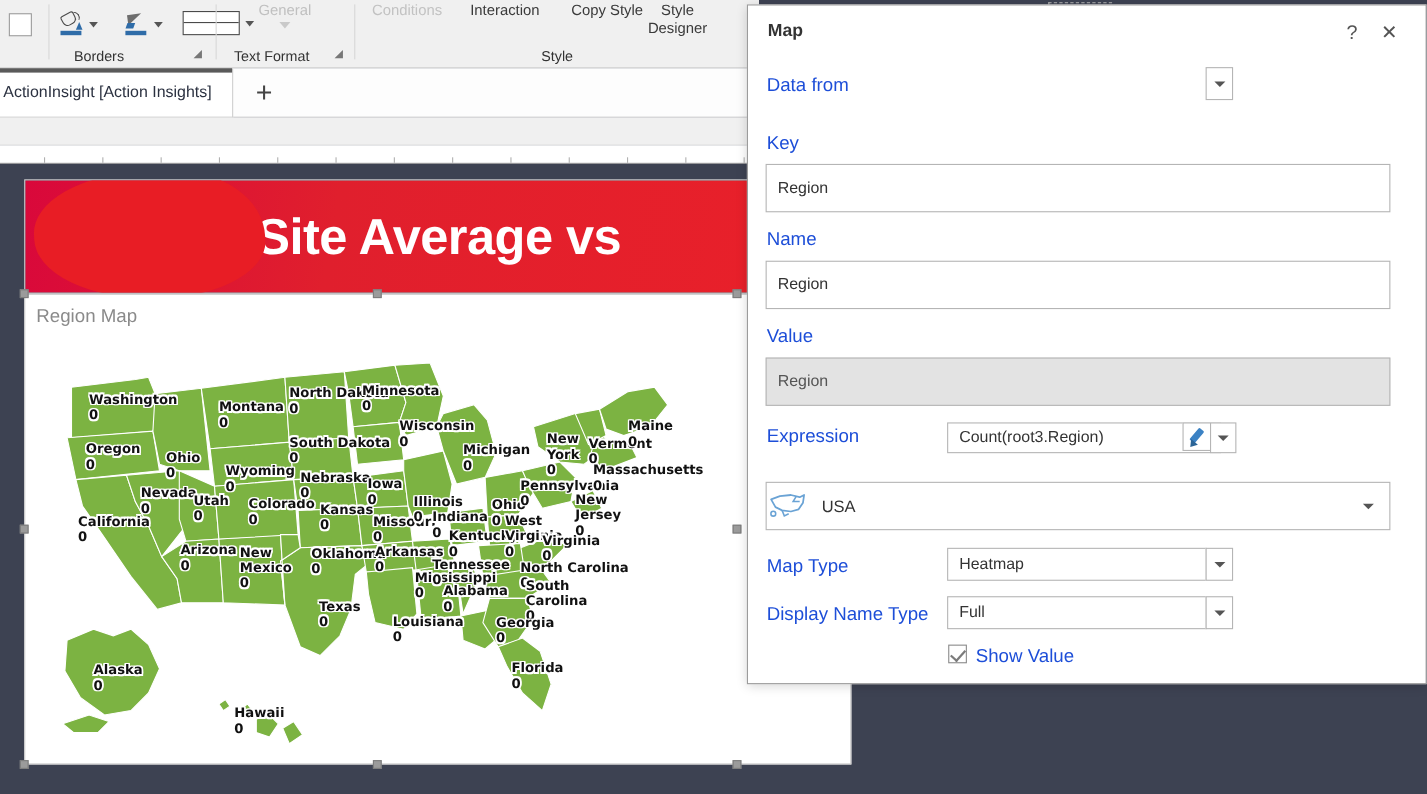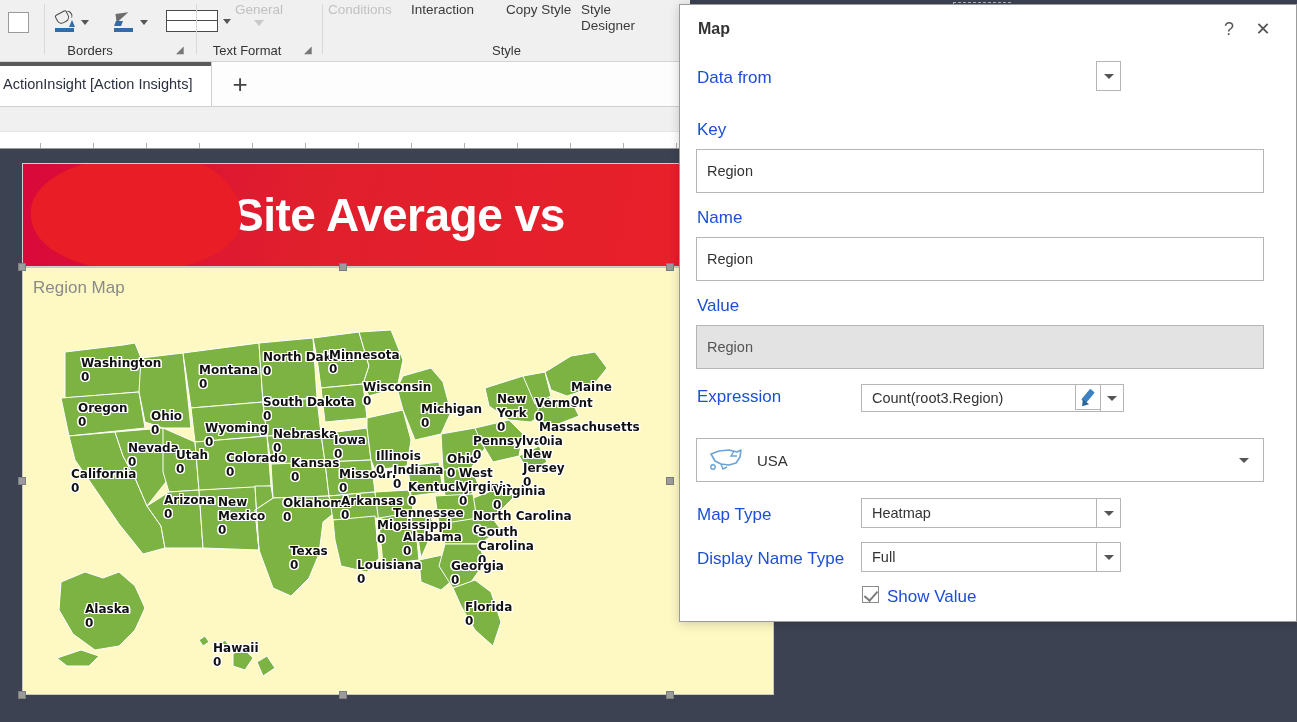--- a/index.html
+++ b/index.html
@@ -139,21 +139,21 @@
     border-left: 5px solid transparent;
     border-right: 5px solid transparent;
     border-top: 6px solid #c9c9c9;
   }
 
   
   .g-style { left: 323px; width: 367px; }
   .style-cmd {
     position: absolute; top: 2px;
     font-size: 13.5px; color: #3a3a3a;
-    text-align: left;
+    text-align: center;
     line-height: 16px;
     cursor: pointer;
   }
   .style-cmd.disabled { color: #c2c2c2; cursor: default; }
 
   .ribbon-dashed {
     position: absolute; left: 630px; top: 2px;
     width: 58px; height: 22px;
     border: 1px dashed #b5b5b5;
     border-right: none;
@@ -245,21 +245,21 @@
     width: 210px; height: 115px;
     background: #e81d25;
     border-radius: 48% 40% 44% 52% / 46% 55% 42% 50%;
     transform: rotate(-2deg);
   }
 
   
   .mapwidget {
     position: absolute; left: 22px; top: 118px;
     width: 752px; height: 428px;
-    background: #fef9c3;
+    background: #ffffff;
     border: 1px solid #c8c8c8;
   }
   .map-title {
     position: absolute; left: 10px; top: 10px;
     font-size: 17px; color: #8a8a8a;
   }
   .map-canvas {
     position: absolute; left: 0; top: 42px;
     width: 648px; height: 386px;
   }
@@ -621,21 +621,21 @@
     <div class="dlg-lbl" style="left:17px; top:382px">Expression</div>
     <div class="dlg-input" style="left:181px; top:379px; width:249px; height:28px">Count(root3.Region)</div>
     <div class="pencil" style="left:395px; top:379px">
       <span class="pc-body"></span>
         <span class="pc-tip"></span>
     </div>
     <div class="dd-btn" style="left:420px; top:379px; width:24px; height:28px">
       <span class="dd-arrow"></span>
     </div>
 
-    <div class="dlg-input" style="left:16px; top:433px; width:568px; height:44px; padding:0 10px">
+    <div class="dlg-input" style="left:16px; top:433px; width:568px; height:44px; padding:0 0">
       <svg width="38" height="26" viewBox="0 0 38 26">
         <path d="M4 7 L12 4 L22 3 L30 5 L34 3 L33 10 L29 16 L22 18 L14 17 L8 14 Z" fill="none" stroke="#6aa3d5" stroke-width="1.6" stroke-linejoin="round"></path>
         <path d="M14 17 L16 22 L20 20" fill="none" stroke="#6aa3d5" stroke-width="1.4"></path>
         <circle cx="6" cy="20" r="2.2" fill="none" stroke="#6aa3d5" stroke-width="1.4"></circle>
         <path d="M27 4 L24 9 L30 9" fill="none" stroke="#6aa3d5" stroke-width="1.4"></path>
       </svg>
       <span class="usa-label">USA</span>
       <span class="dd-arrow" style="position:absolute; right:14px;"></span>
     </div>
 

